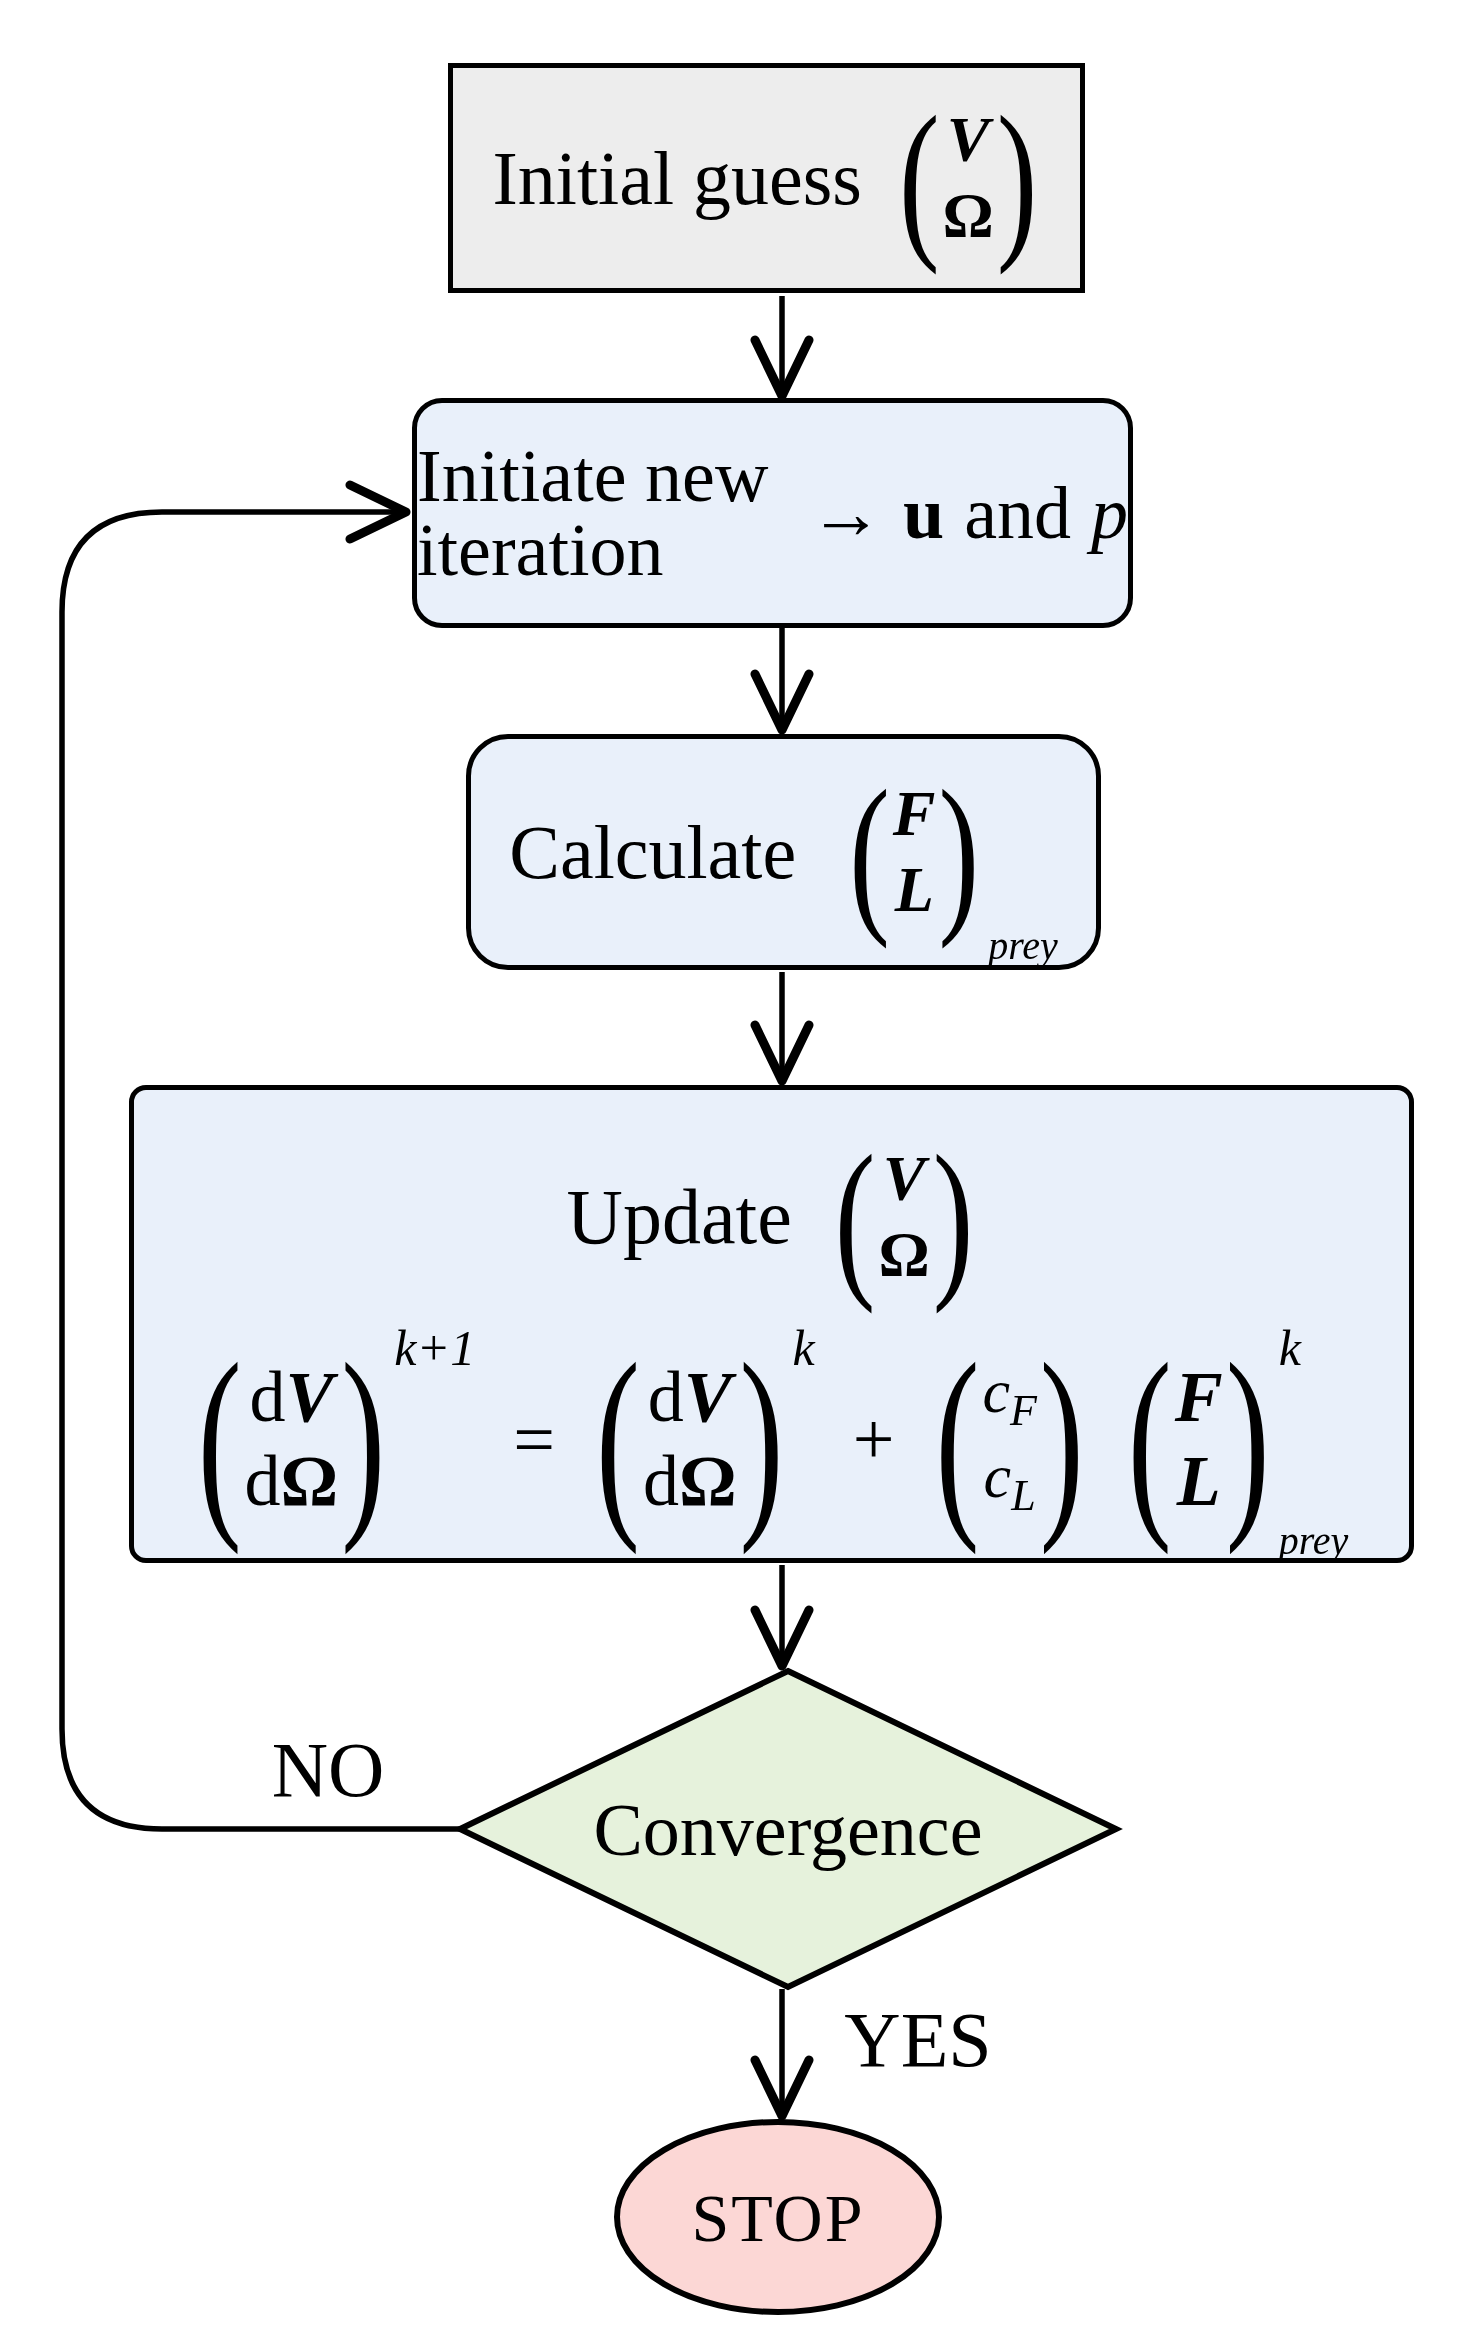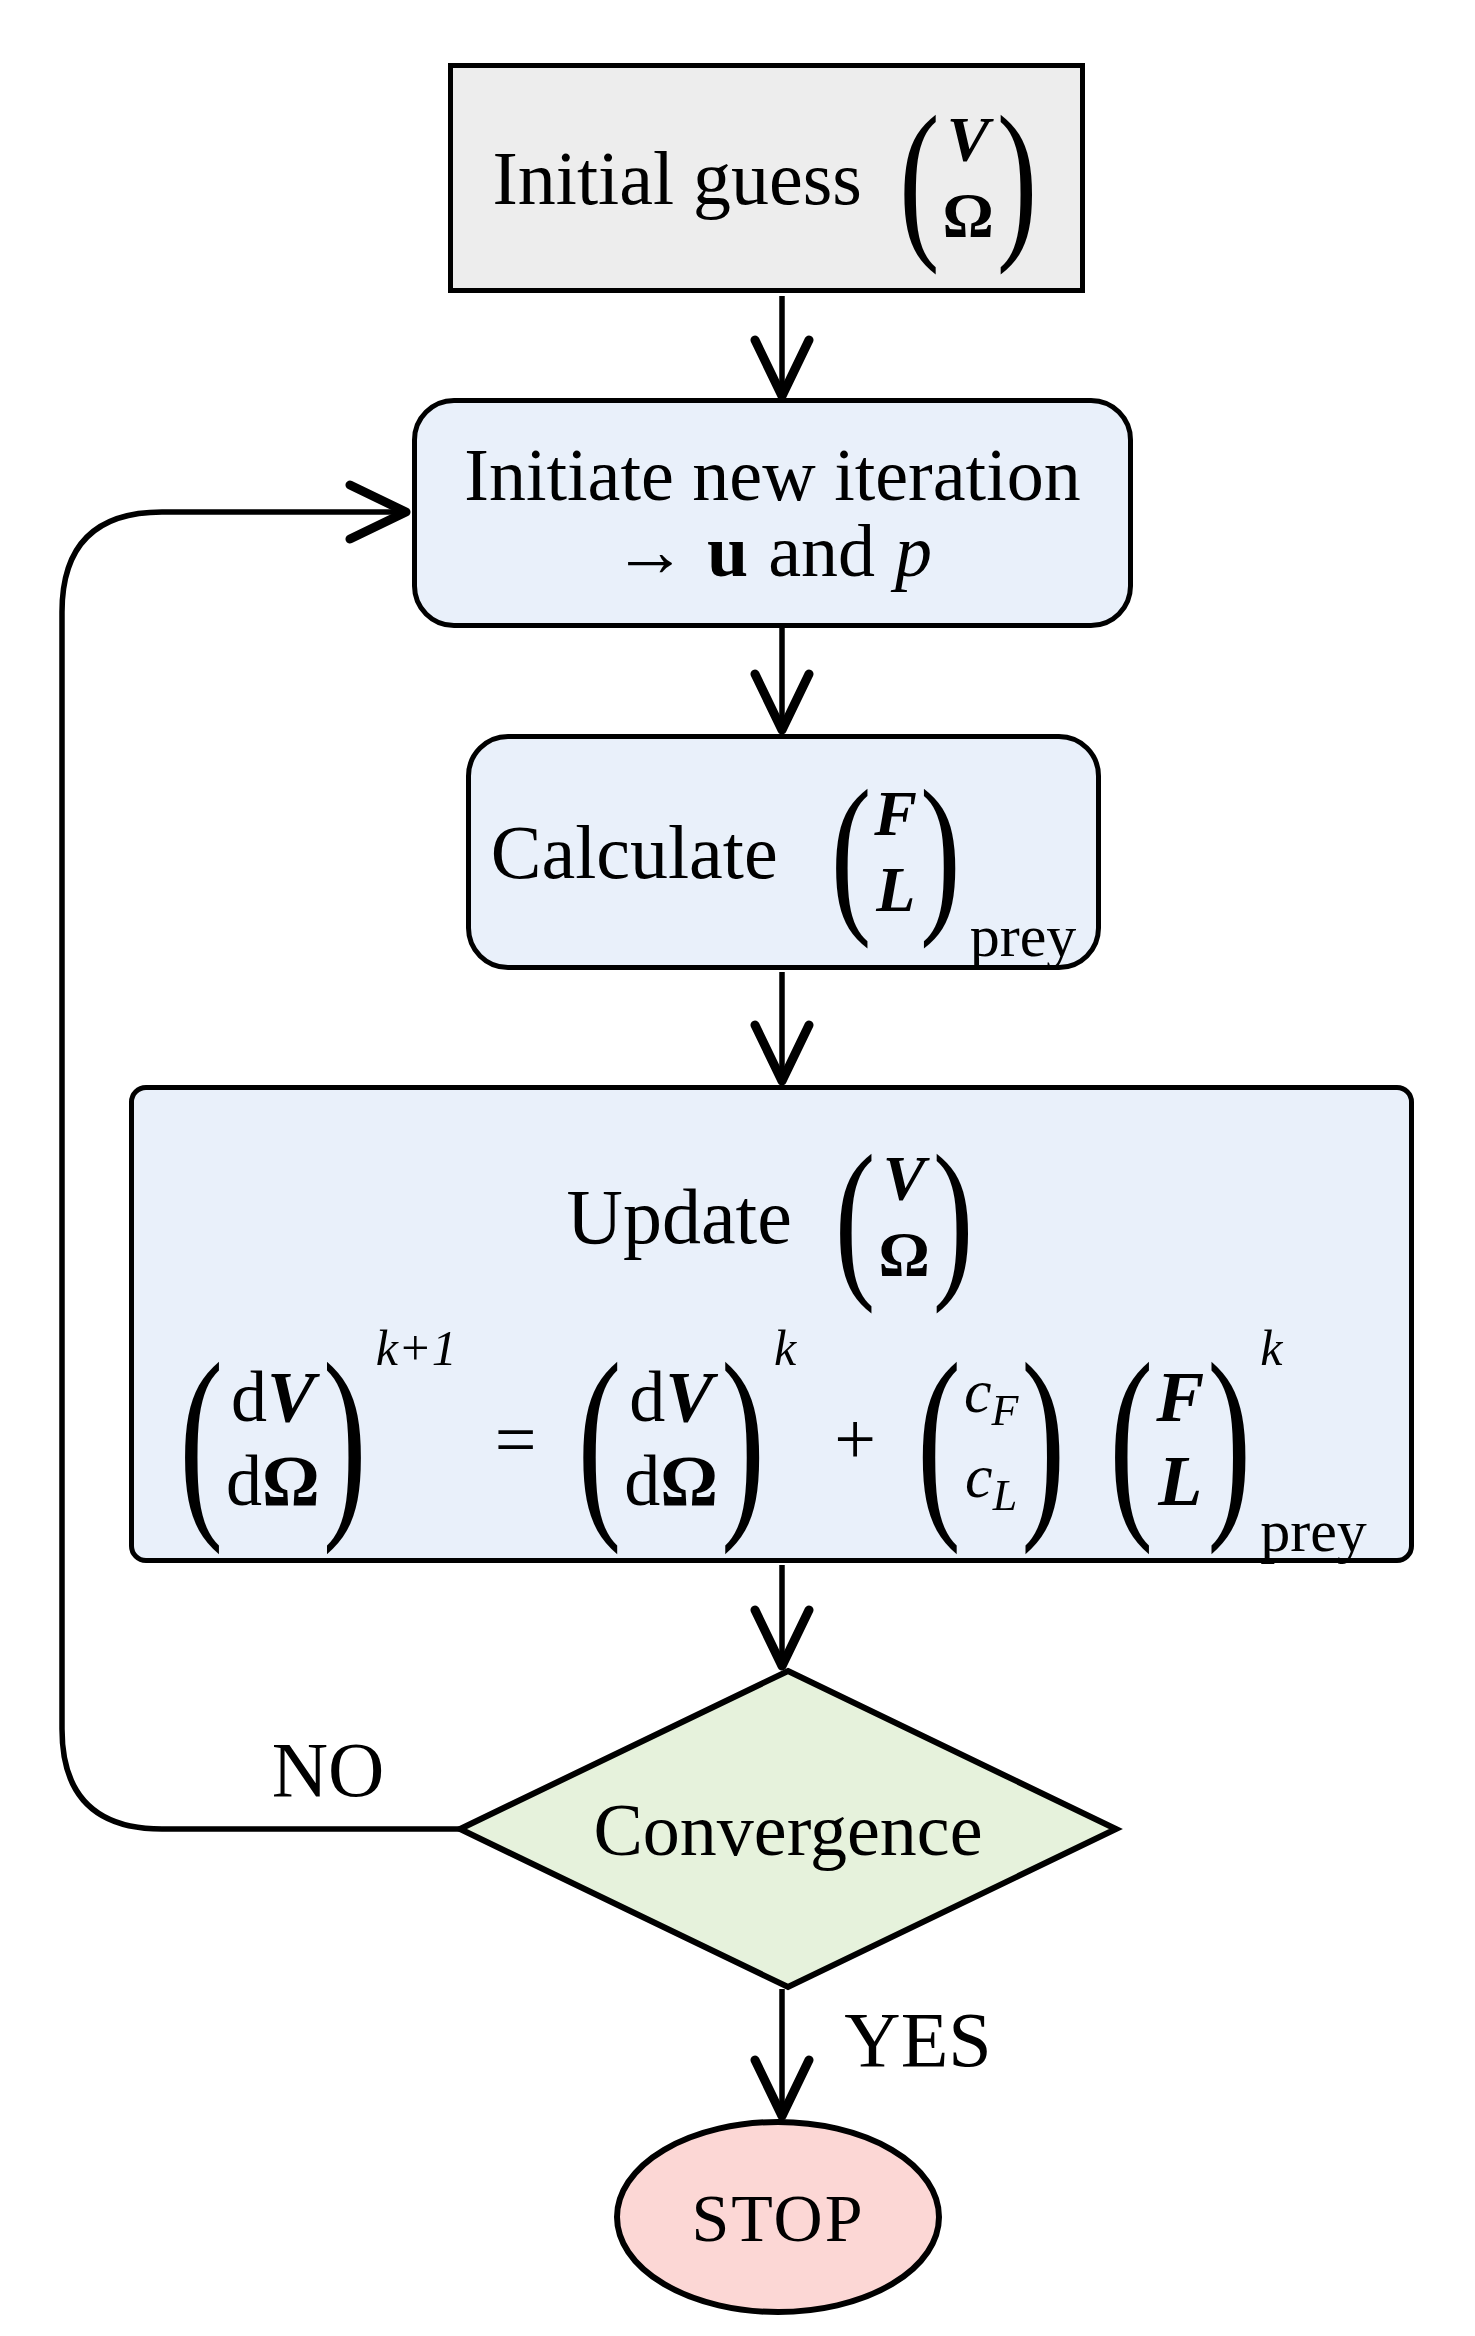--- a/index.html
+++ b/index.html
@@ -40,26 +40,26 @@
   .mx .row { font-size:64px; line-height:1; white-space:nowrap; }
 
   .mx.big .paren { font-size:132px; transform:scaleY(1.6); }
   .mx.big .row   { font-size:72px; }
 
   .scripts {
     display:flex; flex-direction:column; justify-content:space-between;
     align-self:stretch; padding-left:6px; line-height:1;
   }
   .scripts .sup { font-size:50px; font-style:italic; transform:translateY(-38px); }
-  .scripts .sub { font-size:60px; transform:translateY(44px); }
+  .scripts .sub { font-size:40px; font-style:italic; transform:translateY(44px); }
   .scripts .empty { visibility:hidden; font-size:50px; }
 
   
   .n-initial   { left:448px; top:63px;   width:637px;  height:230px; gap:34px; }
-  .n-iterate   { left:412px; top:398px;  width:721px;  height:230px; flex-direction:column; gap:2px; }
+  .n-iterate   { left:412px; top:398px;  width:721px;  height:230px; gap:2px;border-radius:30px; }
   .n-calculate { left:466px; top:734px;  width:635px;  height:236px; gap:50px; }
   .n-update    { left:129px; top:1085px; width:1285px; height:478px; }
 
   .n-iterate .line1 { font-size:74px; line-height:1; }
   .n-iterate .line2 { font-size:74px; line-height:1; display:flex; gap:20px; align-items:baseline; }
 
   .update-title {
     position:absolute; left:0; top:14px; width:100%; height:226px;
     display:flex; align-items:center; justify-content:center; gap:40px;
     font-size:78px;

